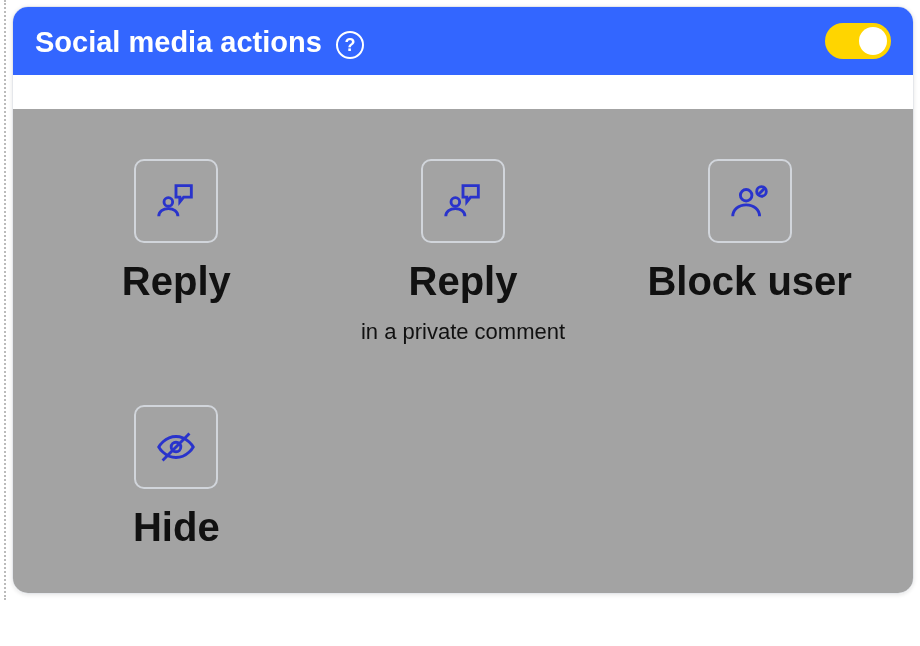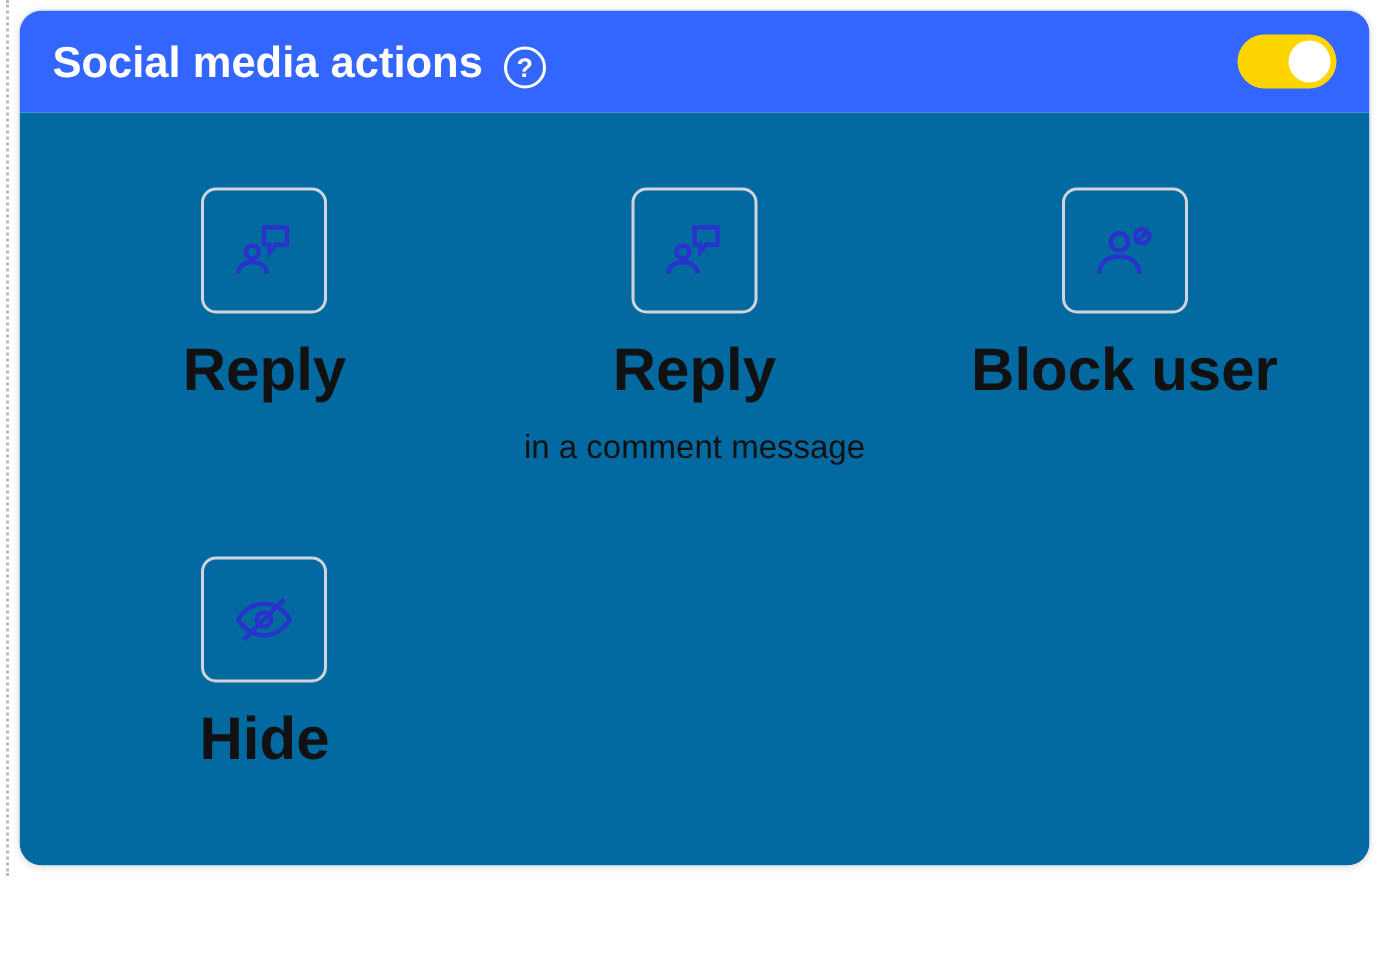--- a/index.html
+++ b/index.html
@@ -66,22 +66,23 @@
     .toggle-knob {
       position: absolute;
       right: 4px;
       top: 4px;
       width: 28px;
       height: 28px;
       background: #fff;
       border-radius: 50%;
     }
     .content {
-      background: #0369a1;
-      padding: 50px 30px 64px 30px;
+      background: #a3a3a3;
+      padding: 50px 30px 46px 30px;
+      margin-top: 34px;
     }
     .grid {
       display: grid;
       grid-template-columns: 1fr 1fr 1fr;
       gap: 40px 20px;
       row-gap: 60px;
     }
     .action {
       display: flex;
       flex-direction: column;
@@ -148,21 +149,21 @@
 
       <div class="action">
         <div class="icon-box">
           <svg viewBox="0 0 48 48" fill="none" stroke="#2933cc" stroke-width="3">
             <circle cx="16" cy="25" r="4.5"></circle>
             <path d="M6 40c0-5 4.5-8 10-8s10 3 10 8"></path>
             <path d="M24 8h16v12h-8l-4 5v-5h-4z"></path>
           </svg>
         </div>
         <div class="action-title">Reply</div>
-        <div class="action-subtitle">in a comment message</div>
+        <div class="action-subtitle">in a private comment</div>
       </div>
 
       <div class="action">
         <div class="icon-box">
           <svg viewBox="0 0 48 48" fill="none" stroke="#2933cc" stroke-width="3">
             <circle cx="20" cy="18" r="6"></circle>
             <path d="M6 40c0-7 6-12 14-12s14 5 14 12"></path>
             <circle cx="36" cy="14" r="5"></circle>
             <line x1="32.5" y1="17.5" x2="39.5" y2="10.5"></line>
           </svg>

